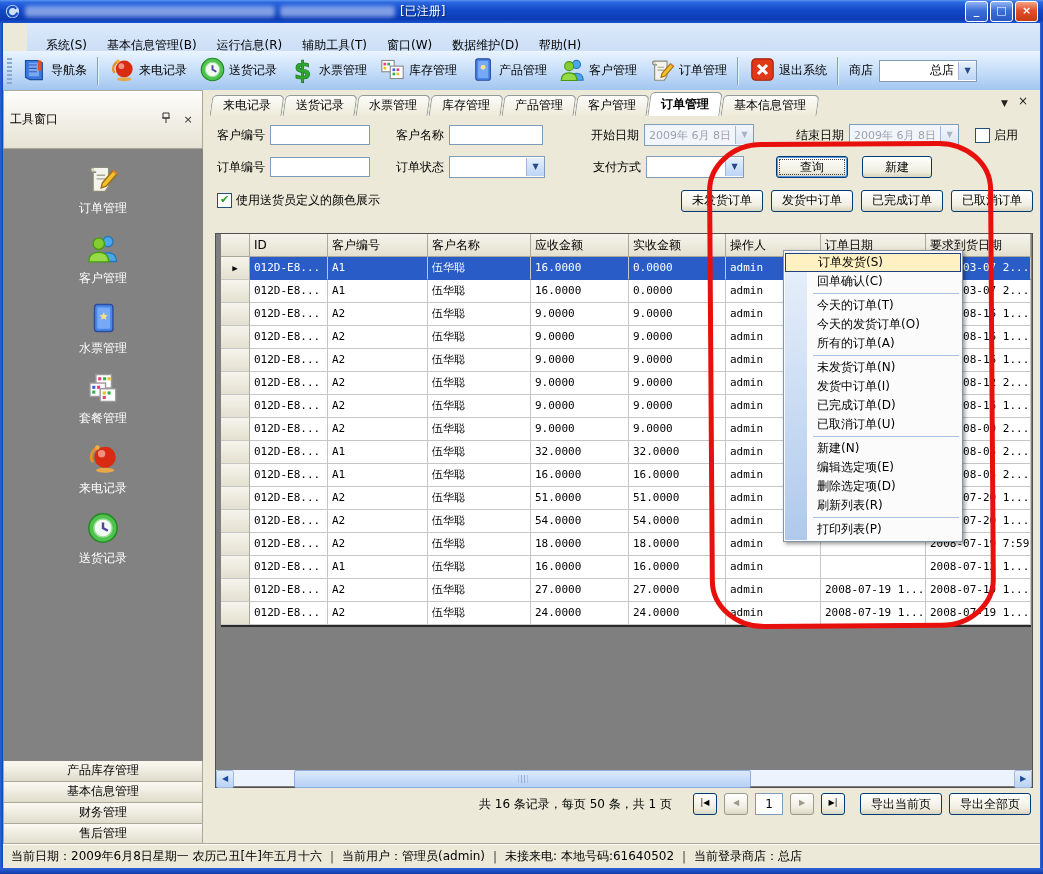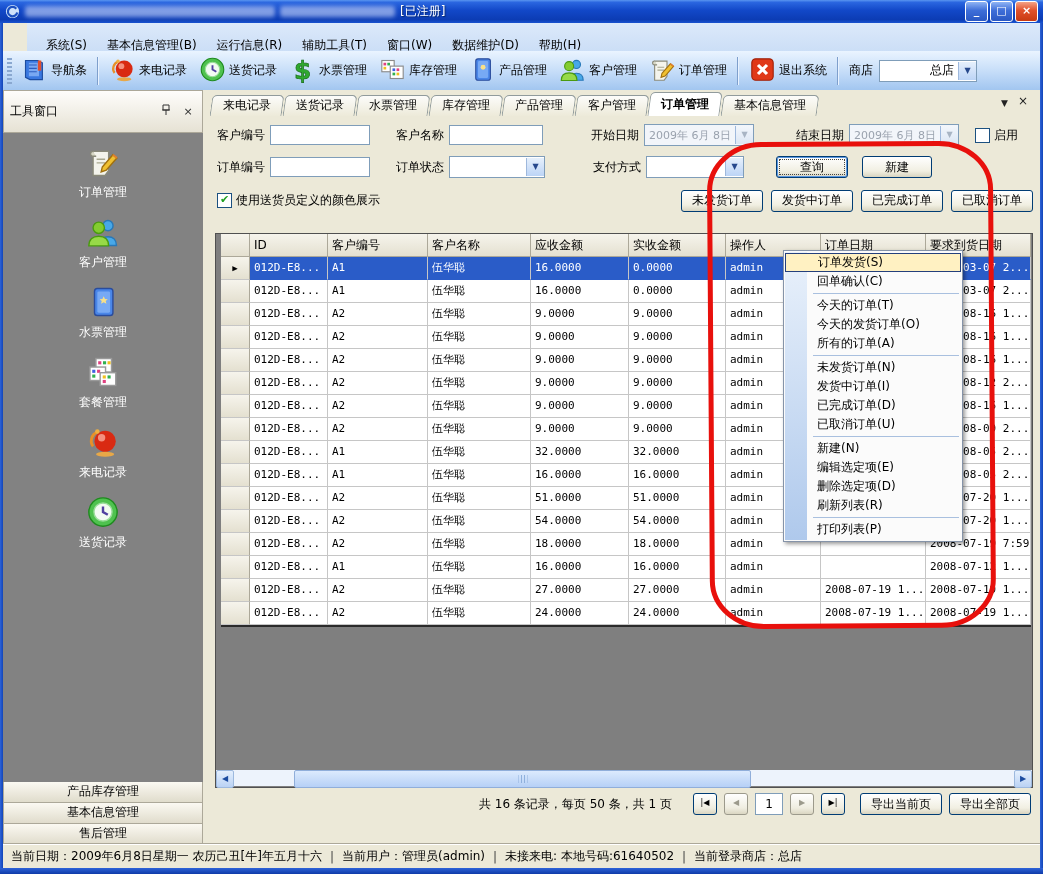--- a/index.html
+++ b/index.html
@@ -39,21 +39,21 @@
   .tool-sep{width:1px;height:28px;background:#7E9FCC;border-right:1px solid #E8F2FF;margin:0 4px;}
   .shop{display:flex;align-items:center;gap:6px;margin-left:6px;}
   .combo{display:flex;align-items:center;background:#fff;border:1px solid #7F9DB9;height:20px;}
   .combo .val{padding:0 4px;min-width:70px;text-align:right;}
   .combo .arrow{width:17px;height:18px;text-align:center;font-size:8px;line-height:18px;color:#26488C;
        background:linear-gradient(180deg,#E6F0FC,#BCD4F6);border-left:1px solid #9EB8DC;}
   
   .sidebar{position:absolute;left:3px;top:90px;width:200px;bottom:29px;display:flex;flex-direction:column;
        border-right:1px solid #888;}
   .side-title{height:21px;background:linear-gradient(180deg,#FEFDFB,#E6E2D4);border:1px solid #ACA899;
-       display:flex;align-items:center;padding:10px 6px;gap:6px;}
+       display:flex;align-items:center;padding:18px 6px;gap:6px;}
   .side-title .t{flex:1;}
   .side-ctl{width:16px;text-align:center;color:#333;font-size:11px;}
   .side-group{height:20px;background:linear-gradient(180deg,#FBF9F2,#E0DCCC);border:1px solid #ACA899;
        border-top:none;text-align:center;line-height:19px;}
   .side-panel{flex:1;background:#828282;display:flex;flex-direction:column;align-items:center;
        padding-top:12px;gap:14px;overflow:hidden;}
   .side-item{display:flex;flex-direction:column;align-items:center;gap:2px;width:120px;}
   .side-item svg{width:34px;height:34px;}
   .side-item .lbl{color:#fff;}
   .side-bottom{background:#828282;}
@@ -320,20 +320,21 @@
               <circle cx="12" cy="12" r="10" fill="#4FC24F" stroke="#1E8A1E"></circle>
               <circle cx="12" cy="12" r="6.4" fill="#F2FBF2" stroke="#9ADE9A"></circle>
               <path d="M12 8.2V12l3.4 2" stroke="#5040A0" stroke-width="1.7" fill="none"></path>
             </svg></span>
           <span class="lbl">送货记录</span>
         </div>
       </div>
     <div class="side-bottom" id="sidebottom">
         <div class="side-group">产品库存管理</div>
         <div class="side-group">基本信息管理</div>
+        <div class="side-group">财务管理</div>
         <div class="side-group">售后管理</div>
       </div>
   </div>
 
   <div class="content">
     <div class="tabbar" id="tabbar">
         <div class="tab"><span>来电记录</span></div>
         <div class="tab"><span>送货记录</span></div>
         <div class="tab"><span>水票管理</span></div>
         <div class="tab"><span>库存管理</span></div>

